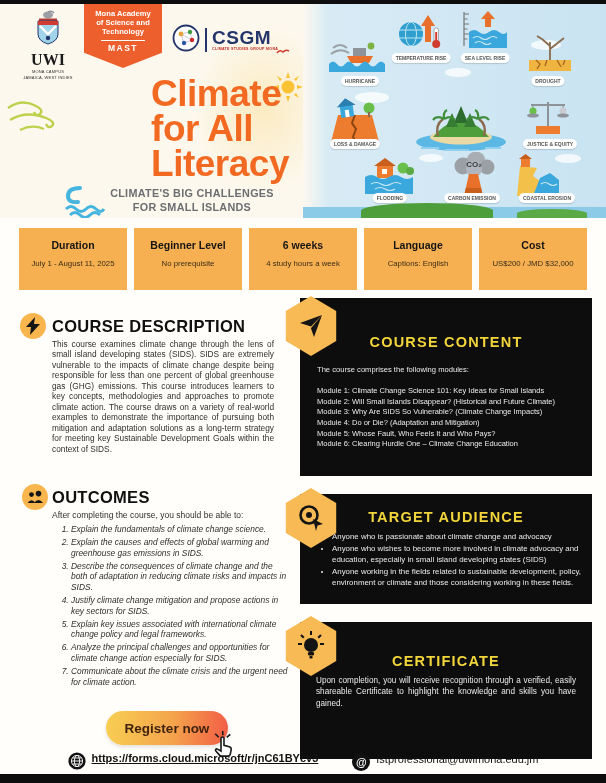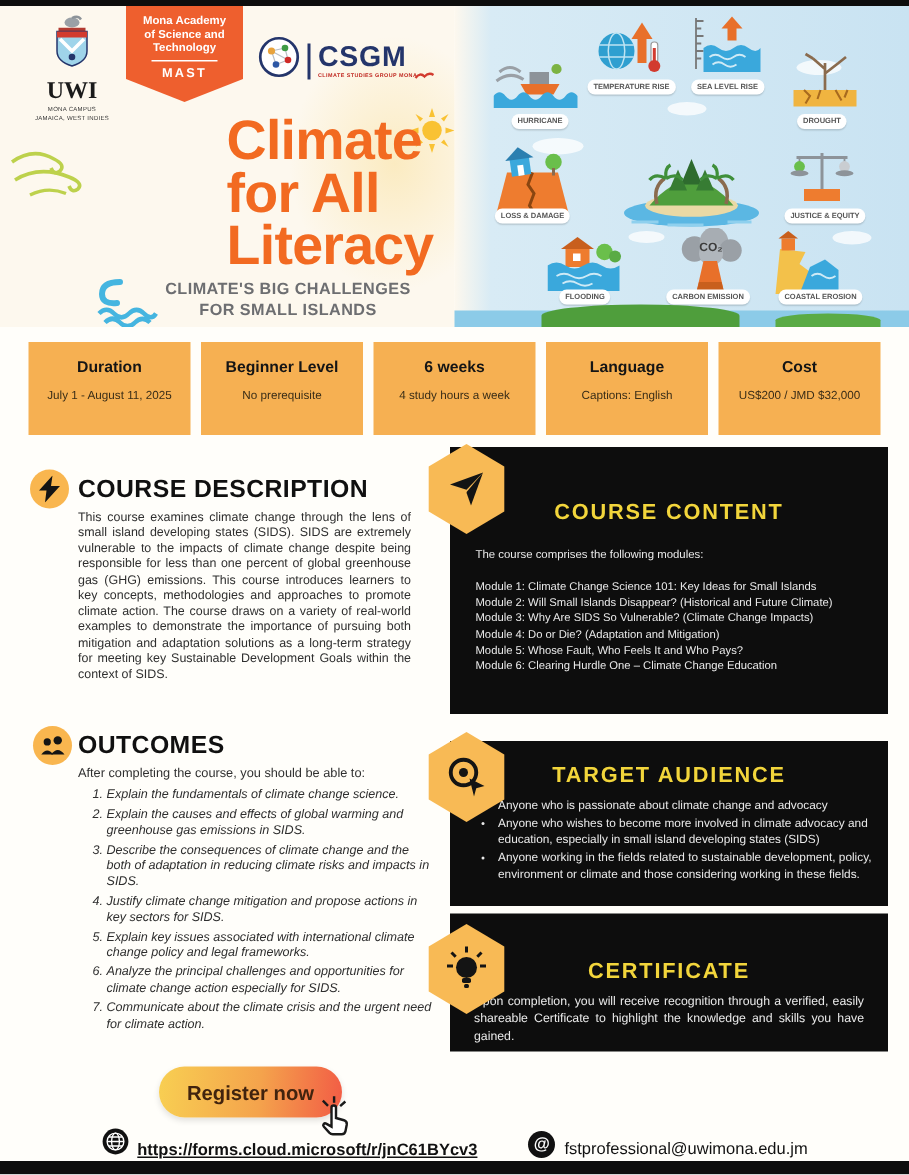--- a/index.html
+++ b/index.html
@@ -83,21 +83,21 @@
            display:flex;align-items:center;justify-content:center;}
   .bb-body{font-size:7.6px;line-height:1.35;color:#eaeaea;}
   .module-list{margin:0;padding:0;list-style:none;font-size:7.5px;line-height:1.42;color:#eaeaea;}
   .aud-list{margin:0;padding:0 0 0 12px;font-size:7.9px;line-height:1.32;color:#eaeaea;}
   .aud-list li{margin-bottom:2px;}
   .cert-body{position:absolute;left:16px;right:16px;font-size:8.2px;line-height:1.4;color:#eaeaea;text-align:justify;}
 
   
   .footer-links{position:absolute;left:0;top:752px;width:606px;display:flex;justify-content:center;
                 align-items:center;gap:34px;}
-  .flink{display:flex;align-items:flex-end;gap:6px;font-size:11px;color:#111;}
+  .flink{display:flex;align-items:flex-start;gap:6px;font-size:11px;color:#111;}
   .flink a{color:#111;font-weight:bold;}
   .at-circle{width:18px;height:18px;border-radius:50%;background:#111;color:#fff;font-size:11px;
              font-weight:bold;display:flex;align-items:center;justify-content:center;}
 </style>
 </head>
 <body>
 
 <div class="page">
   <div class="topbar"></div>
 
@@ -424,21 +424,21 @@
     </ul>
   </div>
   <div class="hexagon" style="left:283px;top:488px;">
     <svg width="30" height="30" viewBox="0 0 30 30">
       <circle cx="13" cy="12" r="8.5" stroke="#141414" stroke-width="2.6" fill="none"></circle>
       <circle cx="13" cy="12" r="3" fill="#141414"></circle>
       <polygon points="17,16 27,21 21.5,22.5 20,28" fill="#141414"></polygon>
     </svg>
   </div>
 
-  <div class="blackbox" style="top:609px;height:92px;">
+  <div class="blackbox" style="top:622px;height:137px;">
     <div class="bb-title" style="margin-top:31px;">CERTIFICATE</div>
     <div class="cert-body" style="top:53px;">Upon completion, you will receive recognition through a verified, easily shareable Certificate to highlight the knowledge and skills you have gained.</div>
   </div>
   <div class="hexagon" style="left:283px;top:616px;">
     <svg width="30" height="32" viewBox="0 0 30 32">
       <path d="M15 1 v4 M5 5 l2.8 2.8 M25 5 l-2.8 2.8 M2 14 h4 M24 14 h4" stroke="#141414" stroke-width="2" fill="none"></path>
       <circle cx="15" cy="15" r="7" fill="#141414"></circle>
       <rect x="12" y="22" width="6" height="3.4" rx="1.2" fill="#141414"></rect>
       <rect x="13.4" y="26" width="3.2" height="2.6" rx="1" fill="#141414"></rect>
     </svg>

